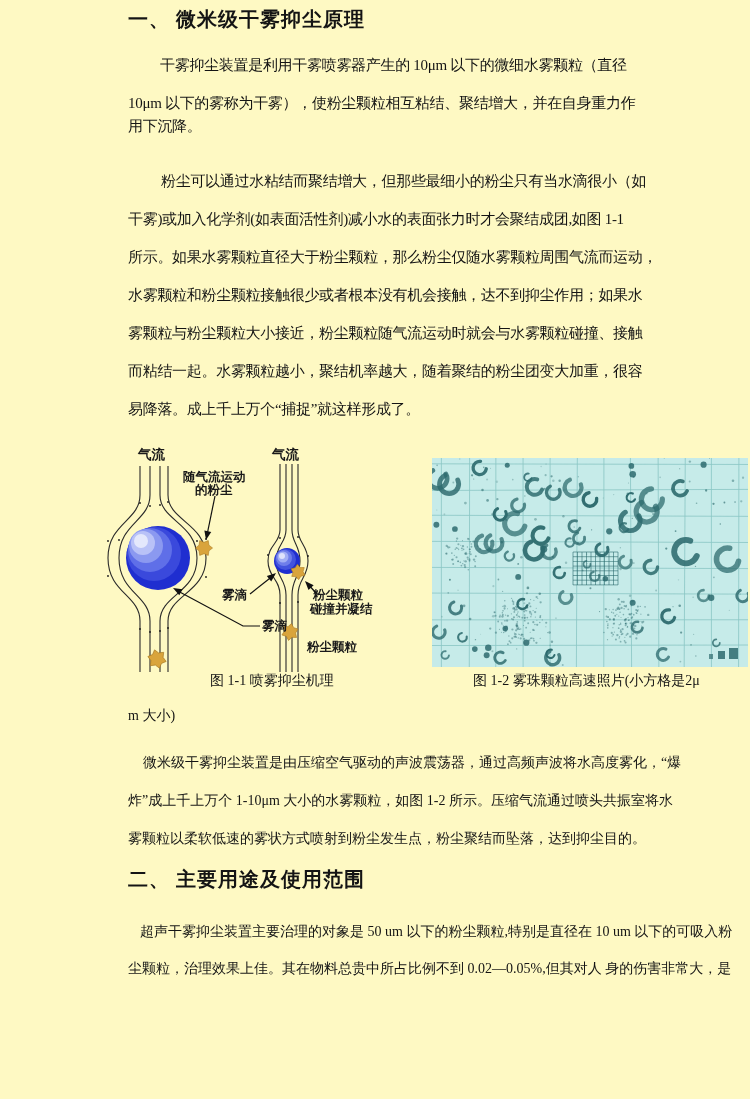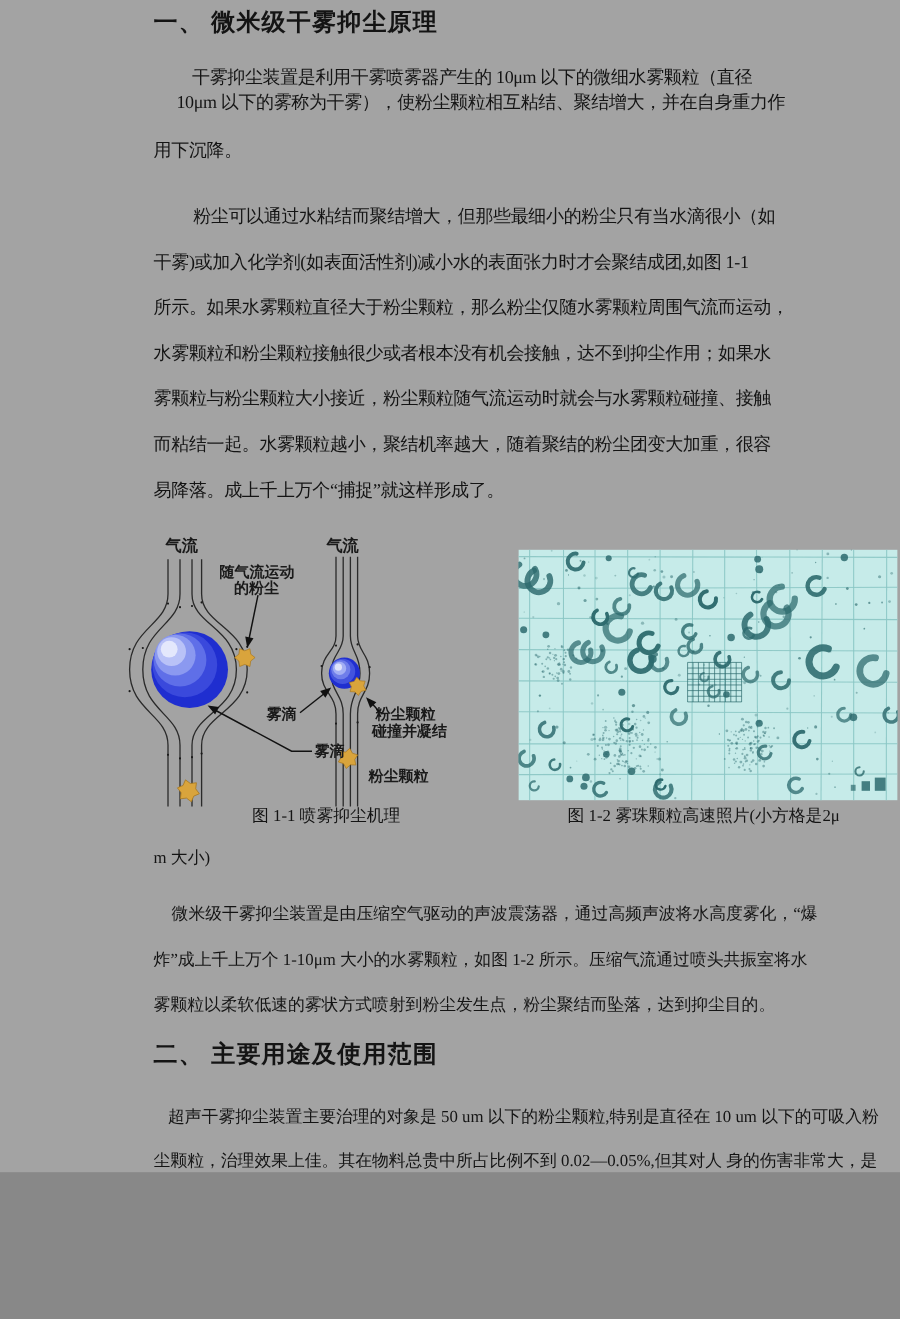--- a/index.html
+++ b/index.html
@@ -1,17 +1,17 @@
 <!DOCTYPE html>
 <html><head>
 <meta charset="utf-8">
 <style>
   html,body{margin:0;padding:0;background:#888;}
   .page{
-    position:relative; width:750px; height:977px; background:#a3a3a3;
+    position:relative; width:750px; height:1099px; background:#fef9c3;
     font-family:"Liberation Serif","DejaVu Serif",serif; color:#141414;
     overflow:hidden; margin:0 auto;
   }
   .h1{
     position:absolute; font-size:20px; font-weight:600; letter-spacing:1px;
     white-space:nowrap; line-height:26px;
   }
   .bline{
     position:absolute; font-size:15px; letter-spacing:-0.3px; white-space:nowrap;
     line-height:20px; height:20px;
@@ -30,21 +30,21 @@
   .ahead{fill:#111;}
 </style>
 </head>
 <body>
 
 <div class="page">
 
   <div class="h1" style="left:128px; top:6px;">一、 微米级干雾抑尘原理</div>
 
   <div class="bline" style="left:160px; top:55px;">干雾抑尘装置是利用干雾喷雾器产生的 10μm 以下的微细水雾颗粒（直径</div>
-  <div class="bline" style="left:128px; top:76px;margin-left:19px;">10μm 以下的雾称为干雾），使粉尘颗粒相互粘结、聚结增大，并在自身重力作</div>
+  <div class="bline" style="left:128px; top:93px;">10μm 以下的雾称为干雾），使粉尘颗粒相互粘结、聚结增大，并在自身重力作</div>
   <div class="bline" style="left:128px; top:116px;">用下沉降。</div>
 
   <div class="bline" style="left:161px; top:171px;">粉尘可以通过水粘结而聚结增大，但那些最细小的粉尘只有当水滴很小（如</div>
   <div class="bline" style="left:128px; top:209px;font-family:Liberation Serif, serif;">干雾)或加入化学剂(如表面活性剂)减小水的表面张力时才会聚结成团,如图 1-1</div>
   <div class="bline" style="left:128px; top:247px;">所示。如果水雾颗粒直径大于粉尘颗粒，那么粉尘仅随水雾颗粒周围气流而运动，</div>
   <div class="bline" style="left:128px; top:285px;">水雾颗粒和粉尘颗粒接触很少或者根本没有机会接触，达不到抑尘作用；如果水</div>
   <div class="bline" style="left:128px; top:323px;">雾颗粒与粉尘颗粒大小接近，粉尘颗粒随气流运动时就会与水雾颗粒碰撞、接触</div>
   <div class="bline" style="left:128px; top:361px;">而粘结一起。水雾颗粒越小，聚结机率越大，随着聚结的粉尘团变大加重，很容</div>
   <div class="bline" style="left:128px; top:399px;">易降落。成上千上万个“捕捉”就这样形成了。</div>
 

